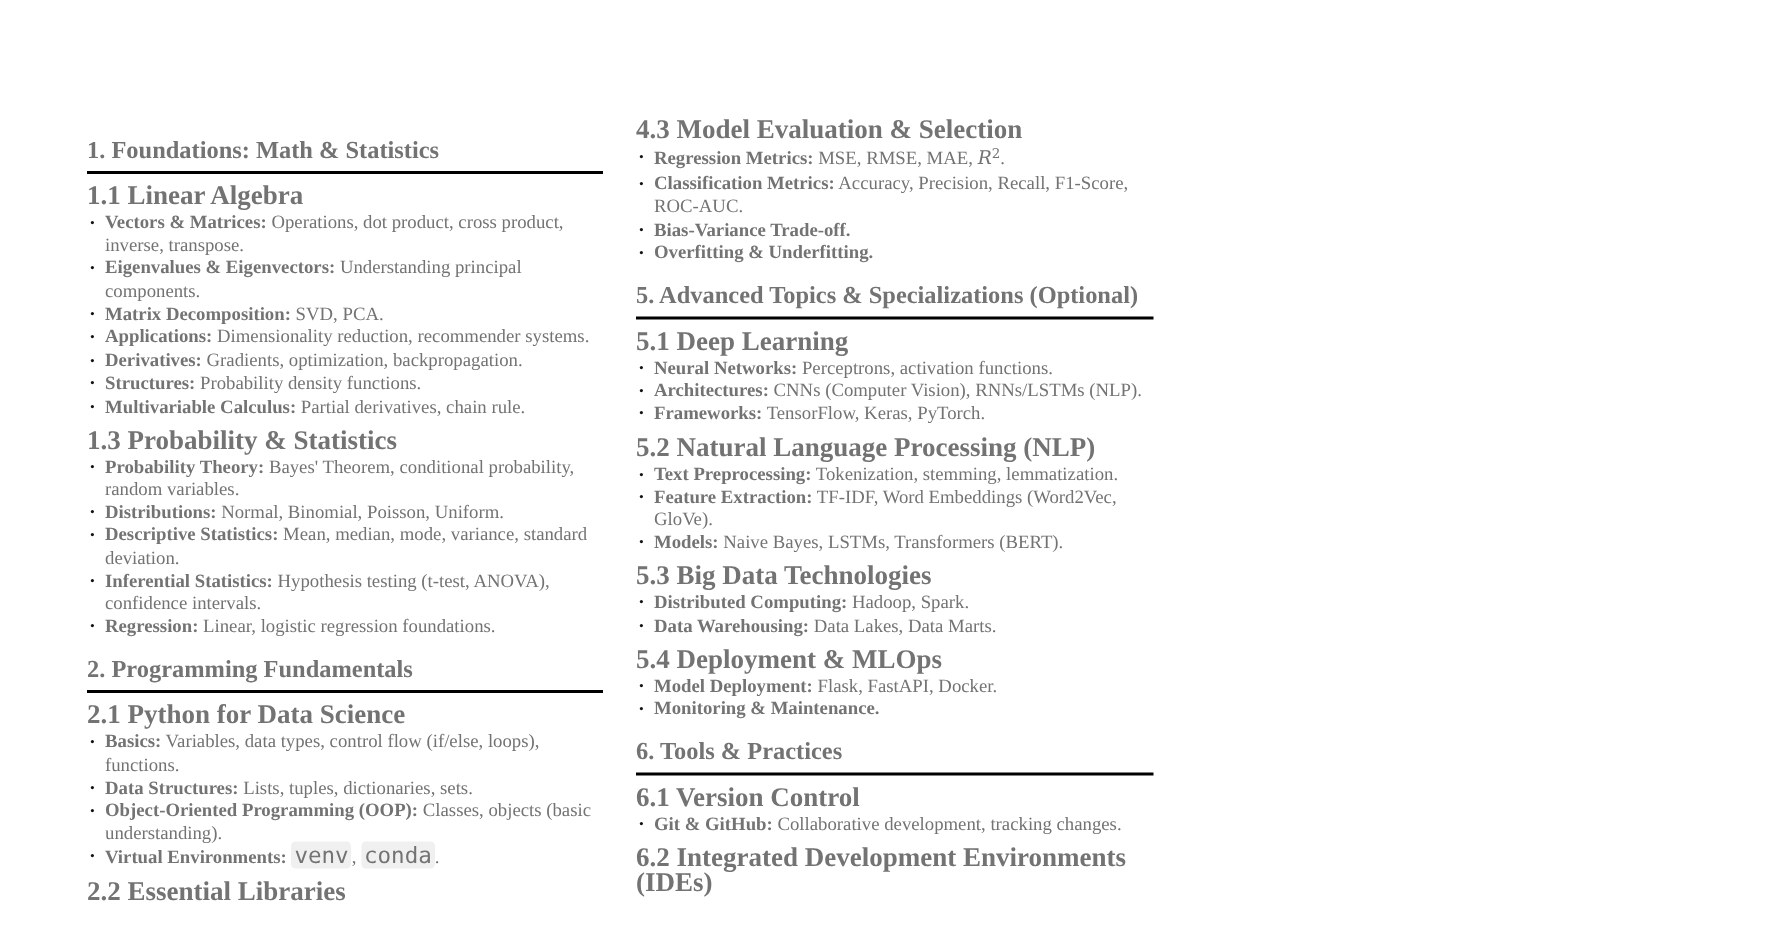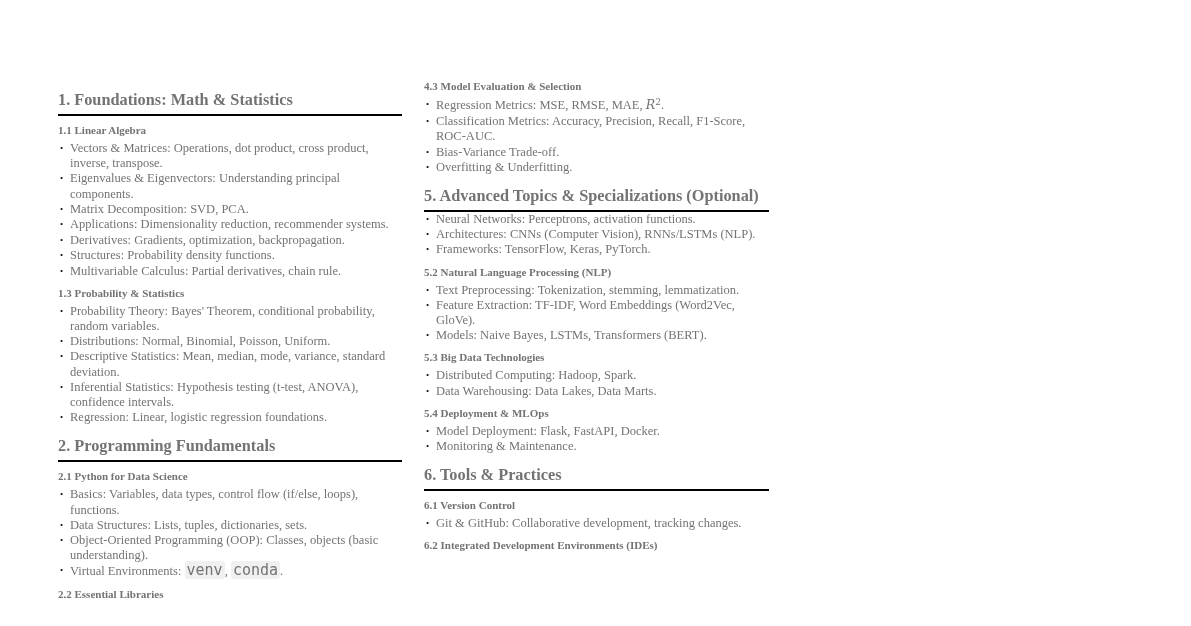--- a/index.html
+++ b/index.html
@@ -26,21 +26,21 @@
   .h2 {
     font-size: 16.3px;
     line-height: 20px;
     font-weight: 700;
     margin: 11px 0 0 0;
     padding-bottom: 4px;
     border-bottom: 2px solid #000000;
     white-space: nowrap;
   }
   .h3 {
-    font-size: 11px;
+    font-size: 18px;
     line-height: 17px;
     font-weight: 700;
     margin: 6px 0 2px 0;
     font-family: Liberation Serif, serif;
   }
   .col > .h2:first-child, .col > .h3:first-child { margin-top: 0; }
 
   .blist {
     list-style: none;
     margin: 0 0 1px 0;
@@ -54,21 +54,21 @@
   }
   .bitem::before {
     content: "\2022";
     position: absolute;
     left: 2px;
     top: 0;
     font-size: 9px;
     line-height: 15.2px;
     color: #111111;
   }
-  .seg-b { font-weight: 400; }
+  .seg-b { font-weight: 700; }
   .seg-r { font-weight: 400; }
   .seg-c {
     font-family: "DejaVu Sans Mono", monospace;
     font-size: 15px;
     background: #f0f0f0;
     border-radius: 3px;
     padding: 0 2px;
   }
   .seg-m {
     font-style: italic;
@@ -119,20 +119,21 @@
     </div>
   <div class="col col-right">
       <div class="h3">4.3 Model Evaluation &amp; Selection</div>
       <ul class="blist">
         <li class="bitem"><span class="seg-b">Regression Metrics:</span><span class="seg-r"> MSE, RMSE, MAE, </span><span class="seg-m">R</span><span class="seg-s">2</span><span class="seg-r">.</span></li>
         <li class="bitem"><span class="seg-b">Classification Metrics:</span><span class="seg-r"> Accuracy, Precision, Recall, F1-Score, ROC-AUC.</span></li>
         <li class="bitem"><span class="seg-b">Bias-Variance Trade-off.</span></li>
         <li class="bitem"><span class="seg-b">Overfitting &amp; Underfitting.</span></li>
       </ul>
       <div class="h2">5. Advanced Topics &amp; Specializations (Optional)</div>
+      <div class="h3">5.1 Deep Learning</div>
       <ul class="blist">
         <li class="bitem"><span class="seg-b">Neural Networks:</span><span class="seg-r"> Perceptrons, activation functions.</span></li>
         <li class="bitem"><span class="seg-b">Architectures:</span><span class="seg-r"> CNNs (Computer Vision), RNNs/LSTMs (NLP).</span></li>
         <li class="bitem"><span class="seg-b">Frameworks:</span><span class="seg-r"> TensorFlow, Keras, PyTorch.</span></li>
       </ul>
       <div class="h3">5.2 Natural Language Processing (NLP)</div>
       <ul class="blist">
         <li class="bitem"><span class="seg-b">Text Preprocessing:</span><span class="seg-r"> Tokenization, stemming, lemmatization.</span></li>
         <li class="bitem"><span class="seg-b">Feature Extraction:</span><span class="seg-r"> TF-IDF, Word Embeddings (Word2Vec, GloVe).</span></li>
         <li class="bitem"><span class="seg-b">Models:</span><span class="seg-r"> Naive Bayes, LSTMs, Transformers (BERT).</span></li>

